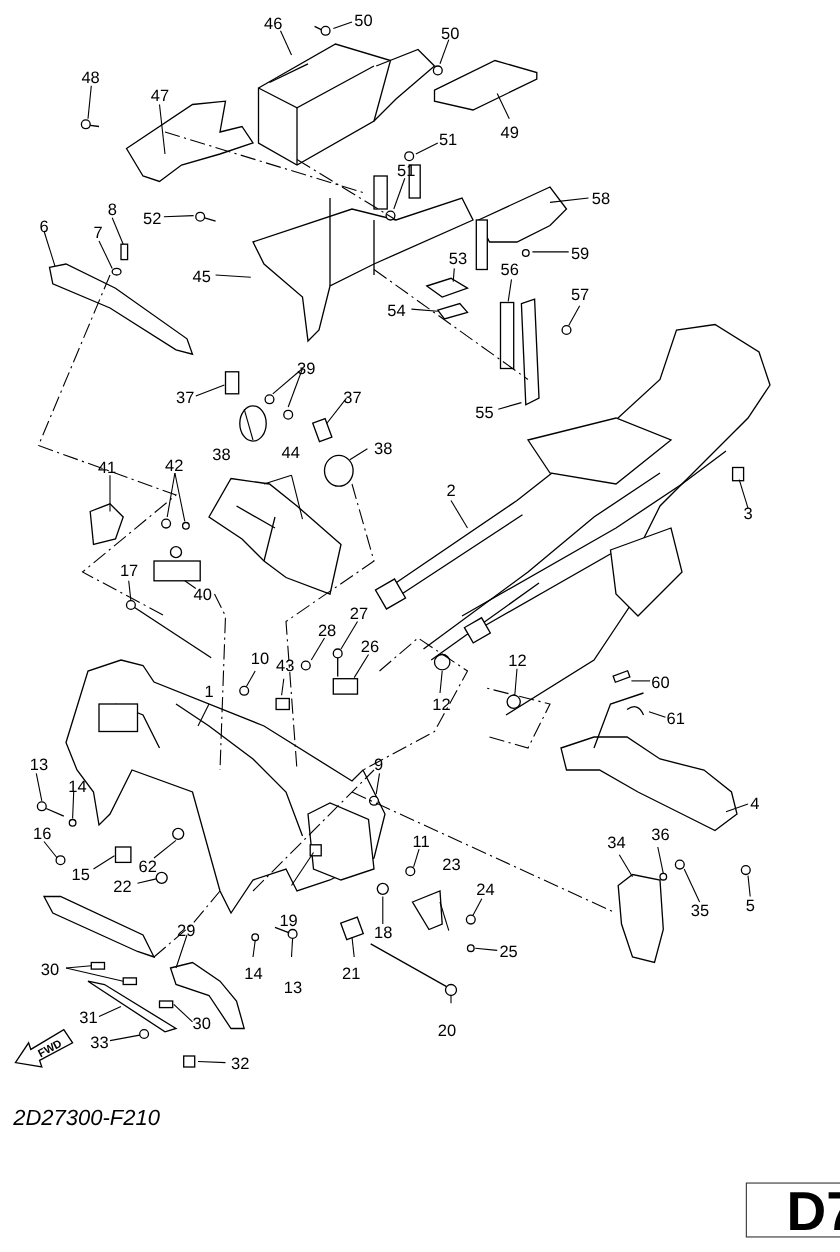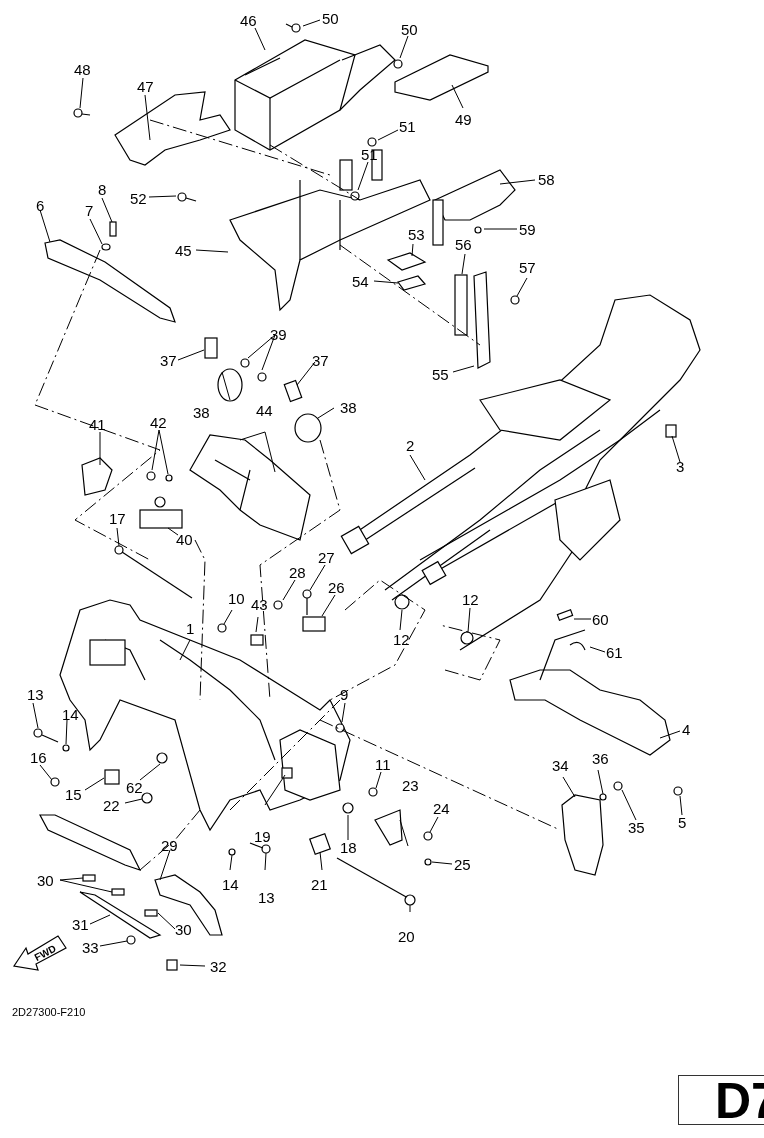--- a/index.html
+++ b/index.html
@@ -3,21 +3,21 @@
 <meta charset="utf-8">
 <style>
   html,body{margin:0;padding:0;background:#ffffff;}
   body{width:764px;height:1138px;position:relative;overflow:hidden;font-family:"Liberation Sans",sans-serif;}
   svg{position:absolute;left:0;top:0;}
   .ln{stroke:#000;stroke-width:1.2;fill:none;}
   .pt{stroke:#000;stroke-width:1.2;fill:#fff;}
   .dash{stroke:#000;stroke-width:1;fill:none;stroke-dasharray:14 4 2 4;}
   .lead{stroke:#000;stroke-width:1;fill:none;}
   .lbl{font-family:"Liberation Sans",sans-serif;font-size:15px;fill:#000;}
-  .code{position:absolute;left:12px;top:1006px;font-size:11px;color:#000;font-family:"Liberation Sans",sans-serif;}
+  .code{position:absolute;left:12px;top:1006px;font-size:20px;color:#000;font-family:"Liberation Sans",sans-serif;font-style:italic;}
   .pagebox{position:absolute;left:678px;top:1075px;width:100px;height:50px;border:1.5px solid #333;box-sizing:border-box;}
   .pagebox span{position:absolute;left:36px;top:-4px;font-size:50px;font-weight:bold;color:#000;font-family:"Liberation Sans",sans-serif;}
   .fwd{position:absolute;left:12px;top:932px;}
 </style>
 </head>
 <body>
 
 <svg width="764" height="1138" viewBox="0 0 764 1138">
 
   <g>

